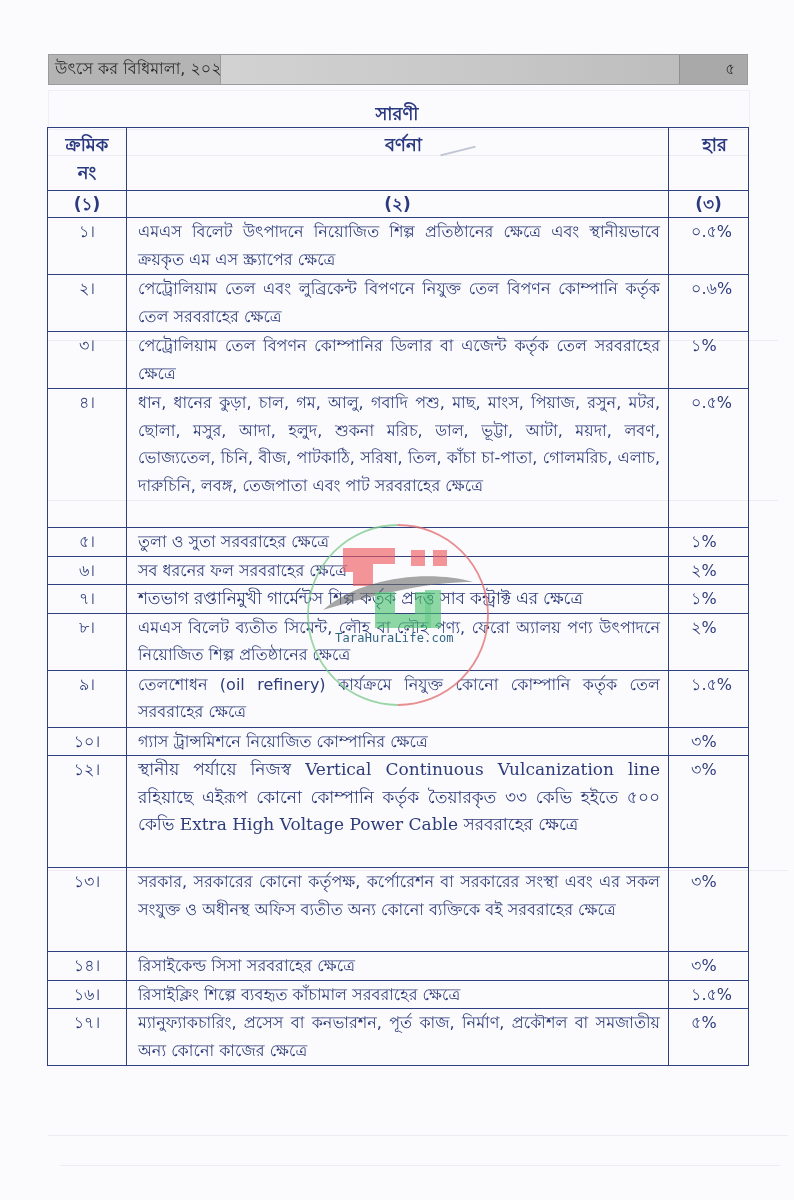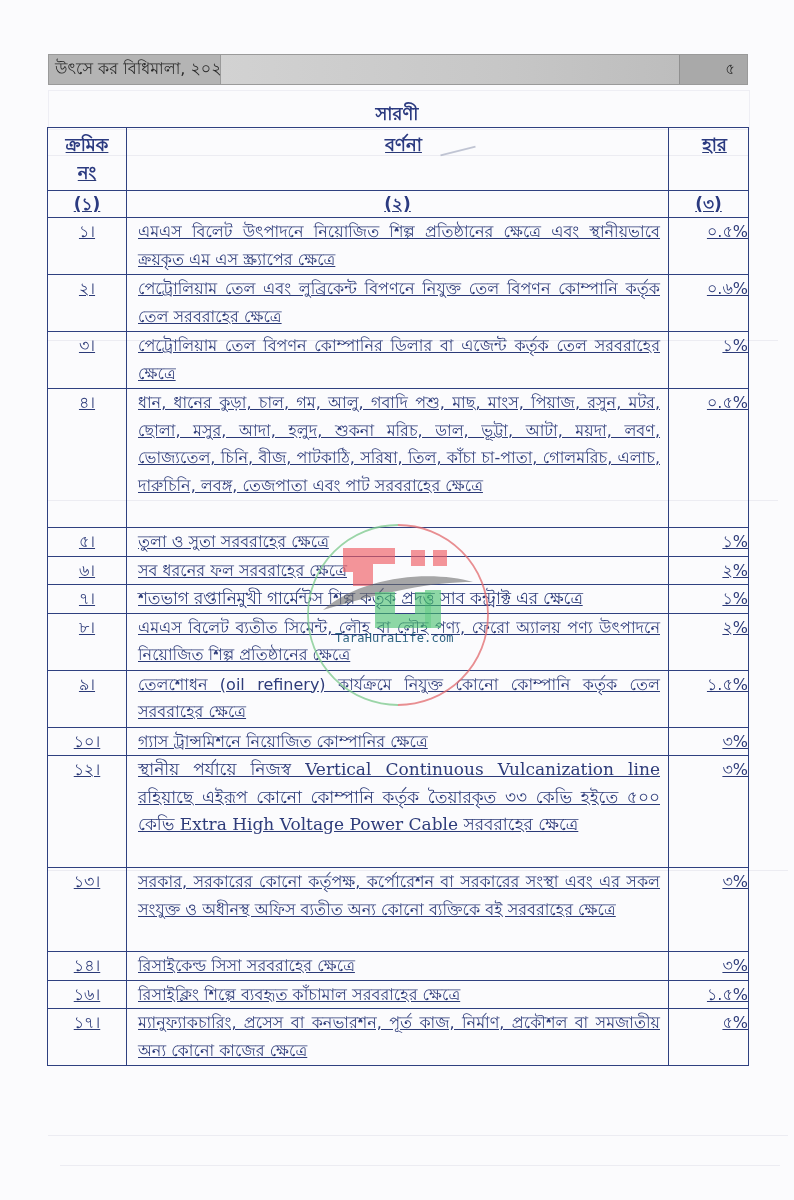--- a/index.html
+++ b/index.html
@@ -84,21 +84,20 @@
   }
 
   
   .rate-table {
     position: absolute;
     left: 47px;
     top: 127px;
     width: 701px;
     border-collapse: collapse;
     table-layout: fixed;
-    text-decoration: underline;
   }
   .rate-table td, .rate-table th {
     border: 1.5px solid #2f4080;
     padding: 0;
     vertical-align: top;
     box-sizing: border-box;
   }
   .rate-table col.c1 { width: 79px; }
   .rate-table col.c2 { width: 542px; }
   .rate-table col.c3 { width: 80px; }
@@ -134,24 +133,25 @@
     line-height: 27.5px;
     padding: 0 8px 0 11px;
     text-align: justify;
     color: #2e3c7a;
   }
   .rate-table td.desc.en-mix {
     font-family: "DejaVu Serif", "Liberation Serif", serif;
     font-size: 17px;
   }
   .rate-table td.rate {
-    text-align: right;
+    text-align: left;
     font-size: 16px;
     line-height: 27px;
     color: #2e3c7a;
+    padding-left: 22px;
   }
 
   
   tr.h1 td { height: 28px; }
   tr.h2 td { height: 57px; }
   tr.h3 td { height: 84px; }
   tr.h4 td { height: 112px; margin-top: 8px; }
   tr.h5 td { height: 139px; }
 
   

